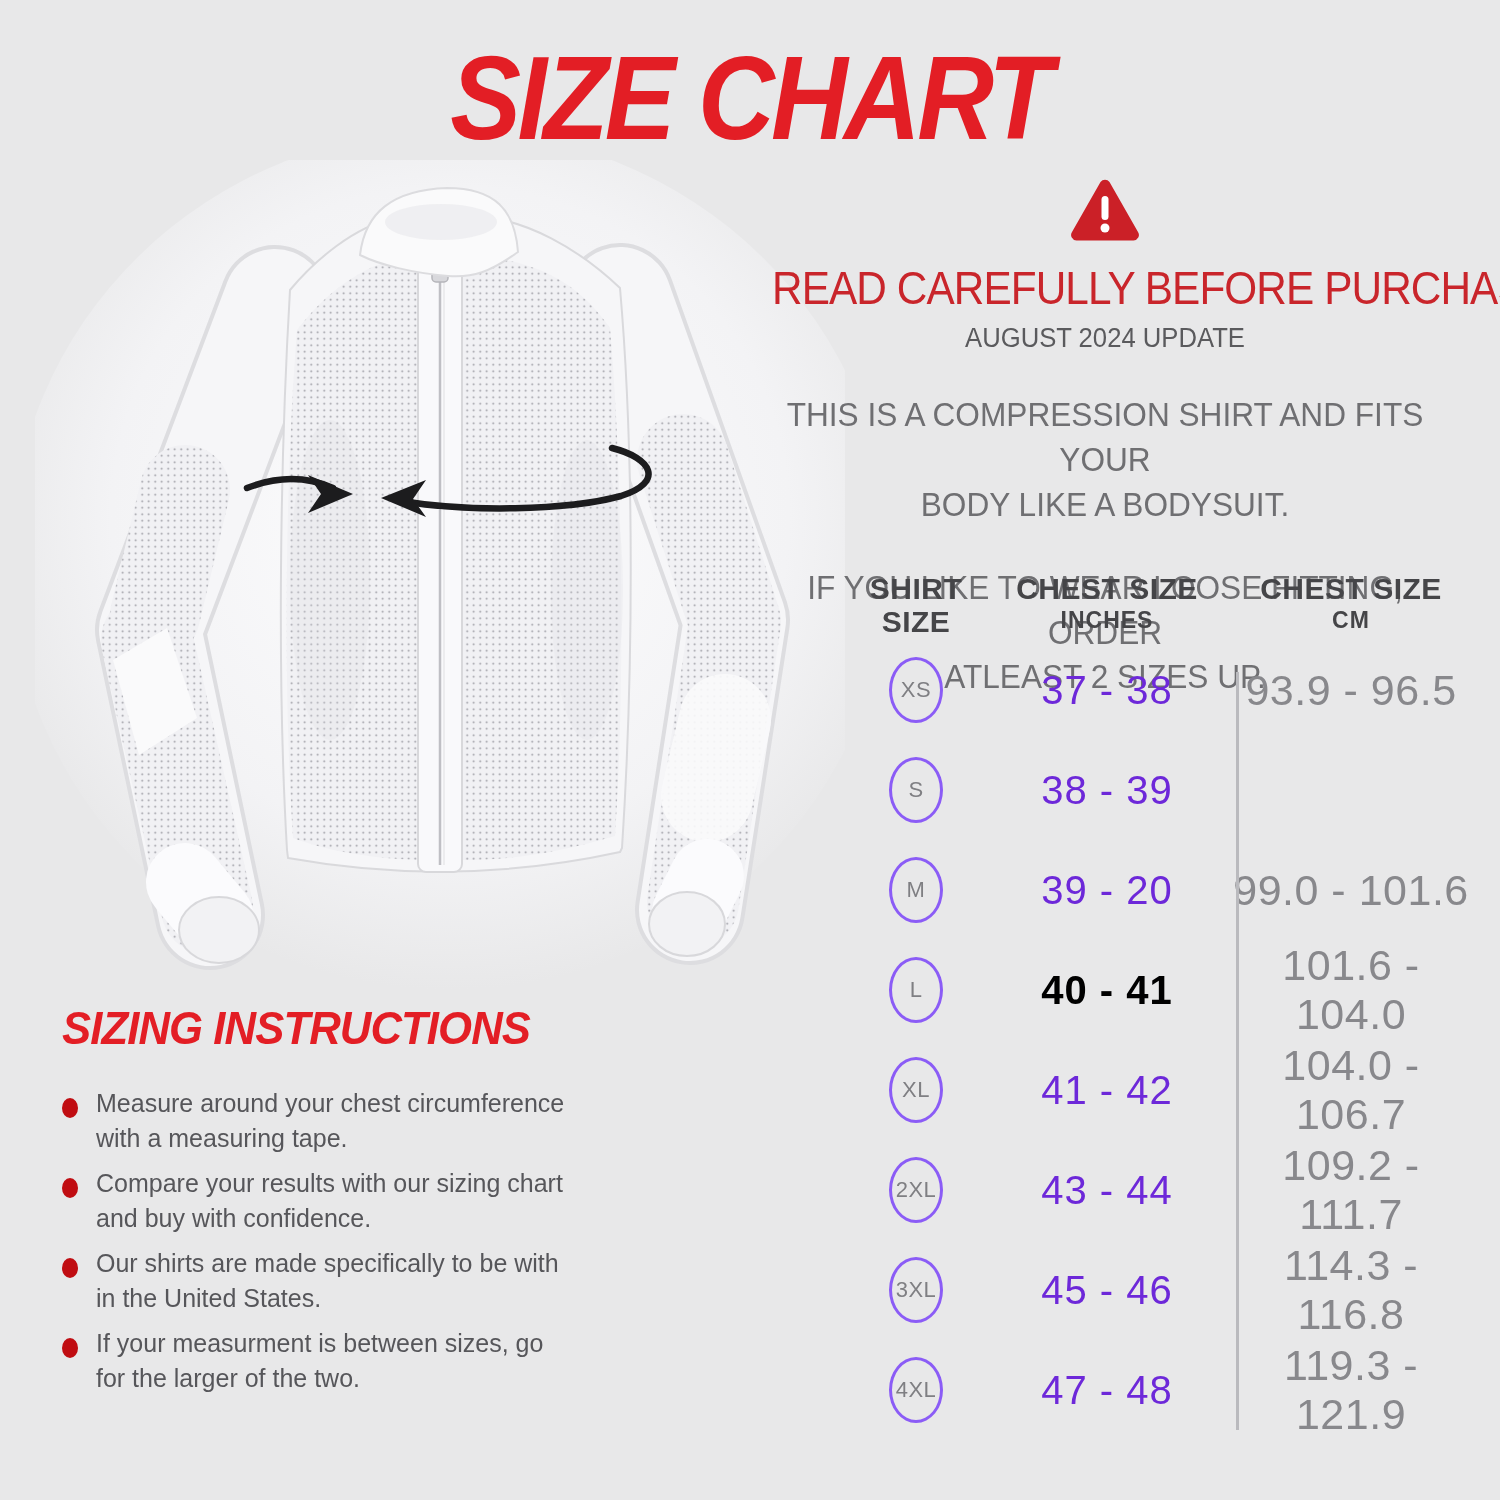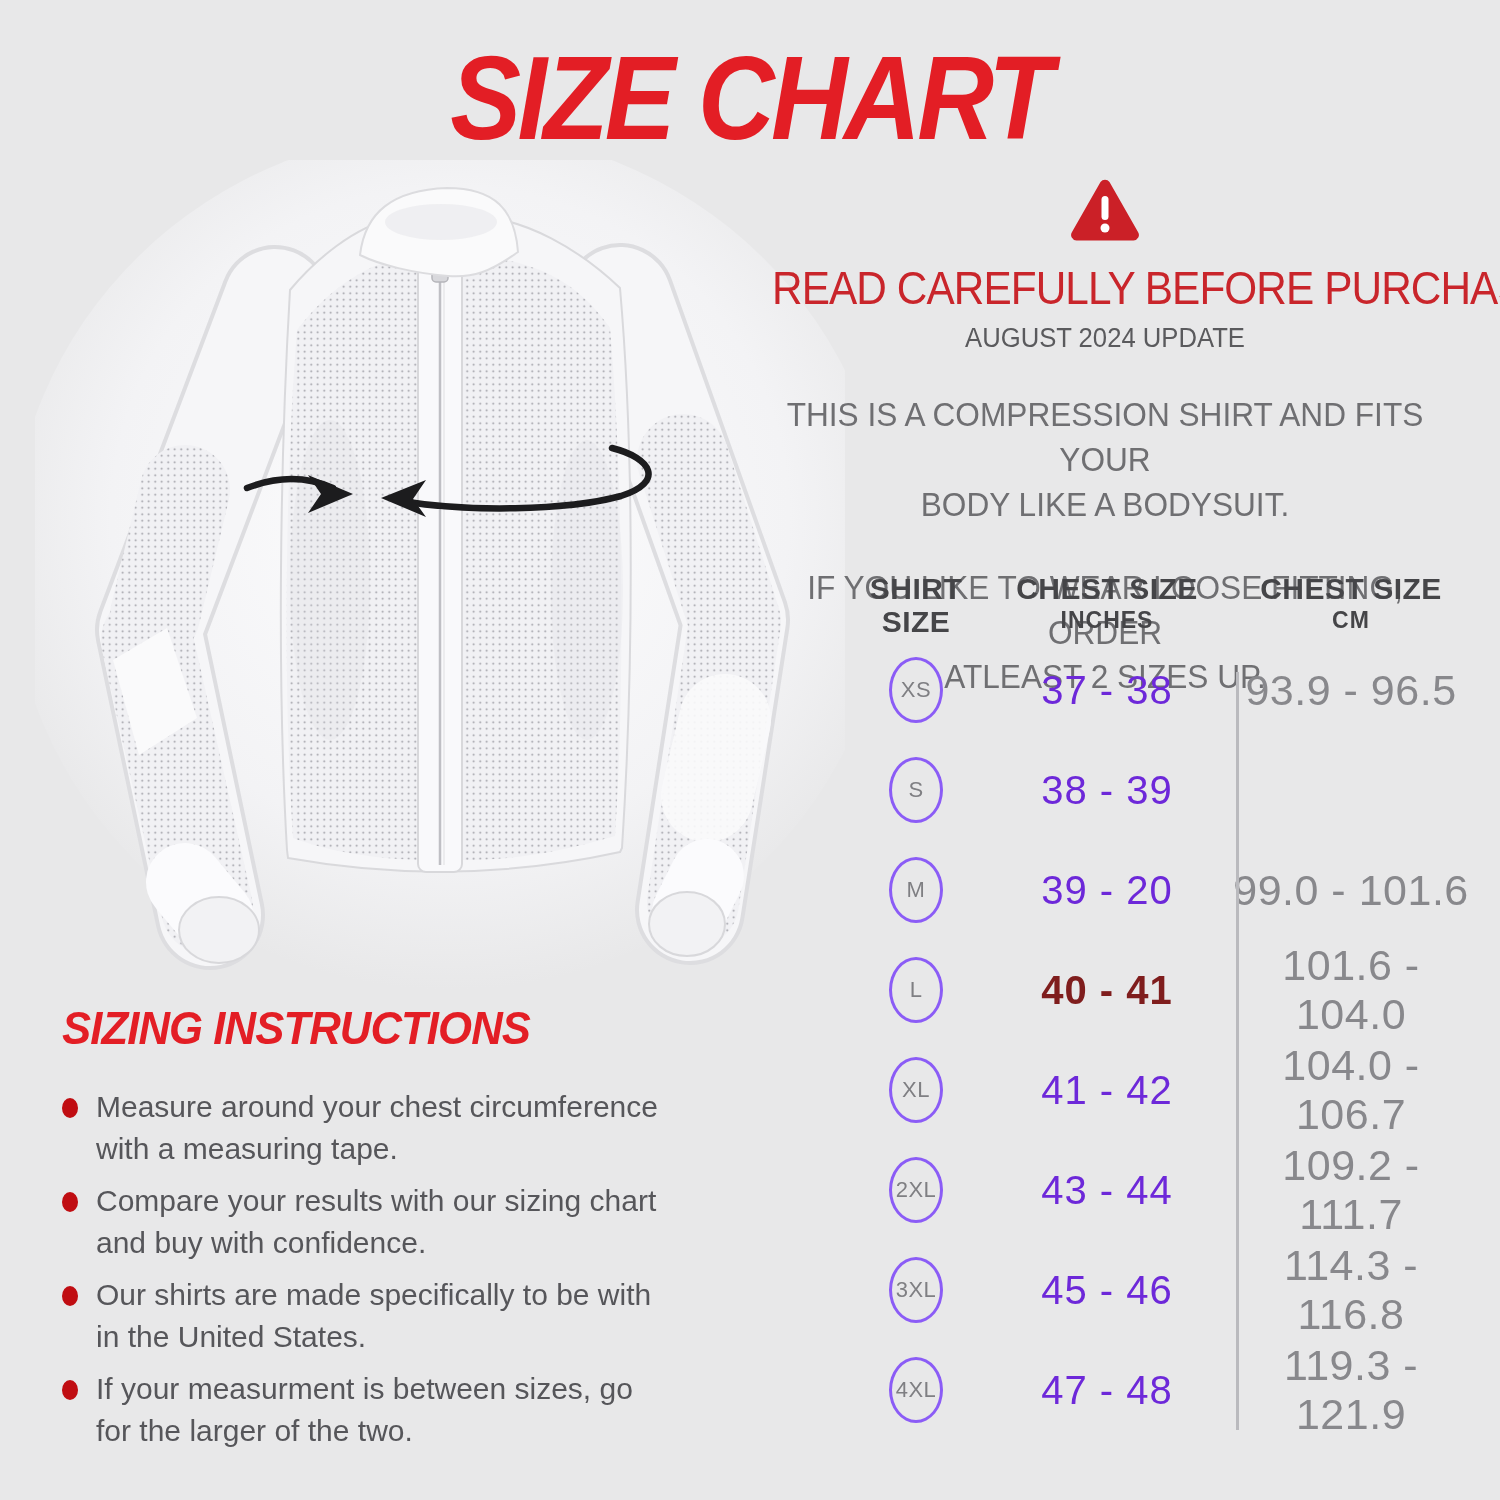--- a/index.html
+++ b/index.html
@@ -45,41 +45,41 @@
     display:grid;grid-template-columns:132px 250px 238px;height:100px;
     align-items:center;text-align:center;
   }
   .size-badge{
     display:flex;align-items:center;justify-content:center;
     width:54px;height:66px;border:3px solid #8b5cf6;border-radius:50%;
     margin:0 auto;box-sizing:border-box;
   }
   .size-badge span{font-size:22px;color:#7f7f83;letter-spacing:.5px;}
   .cell-in{font-size:40px;color:#6d28d9;letter-spacing:1px;}
-  .cell-in.bold{font-weight:bold;color:#7f1d1d;}
+  .cell-in.bold{font-weight:bold;color:#000000;}
   .cell-cm{font-size:43px;color:#88888c;letter-spacing:.5px;}
   .col-divider{
     position:absolute;left:1236px;top:672px;width:3px;height:758px;
     background:#bababe;
   }
   
   .instructions-heading{
     position:absolute;left:62px;top:1000px;margin:0;
     font-size:47px;font-weight:bold;font-style:italic;color:#e31e25;
     letter-spacing:-1px;transform:scaleX(.93);transform-origin:0 50%;
     white-space:nowrap;
   }
   .bullets{position:absolute;left:48px;top:1086px;width:680px;}
   .bullet-item{display:flex;align-items:flex-start;margin-bottom:10px;}
   .dot{
     flex:0 0 auto;width:16px;height:20px;border-radius:50%;
     background:#c00d12;margin:12px 18px 0 14px;
   }
   .bullet-item p{
-    margin:0;font-size:30px;line-height:1.4;color:#56565a;white-space:pre-line;
+    margin:0;font-size:25px;line-height:1.4;color:#56565a;white-space:pre-line;
   }
   
   .shirt{position:absolute;left:35px;top:160px;}
 </style>
 </head>
 <body>
 
 <div class="page">
 
   <h1 class="title">SIZE CHART</h1>

